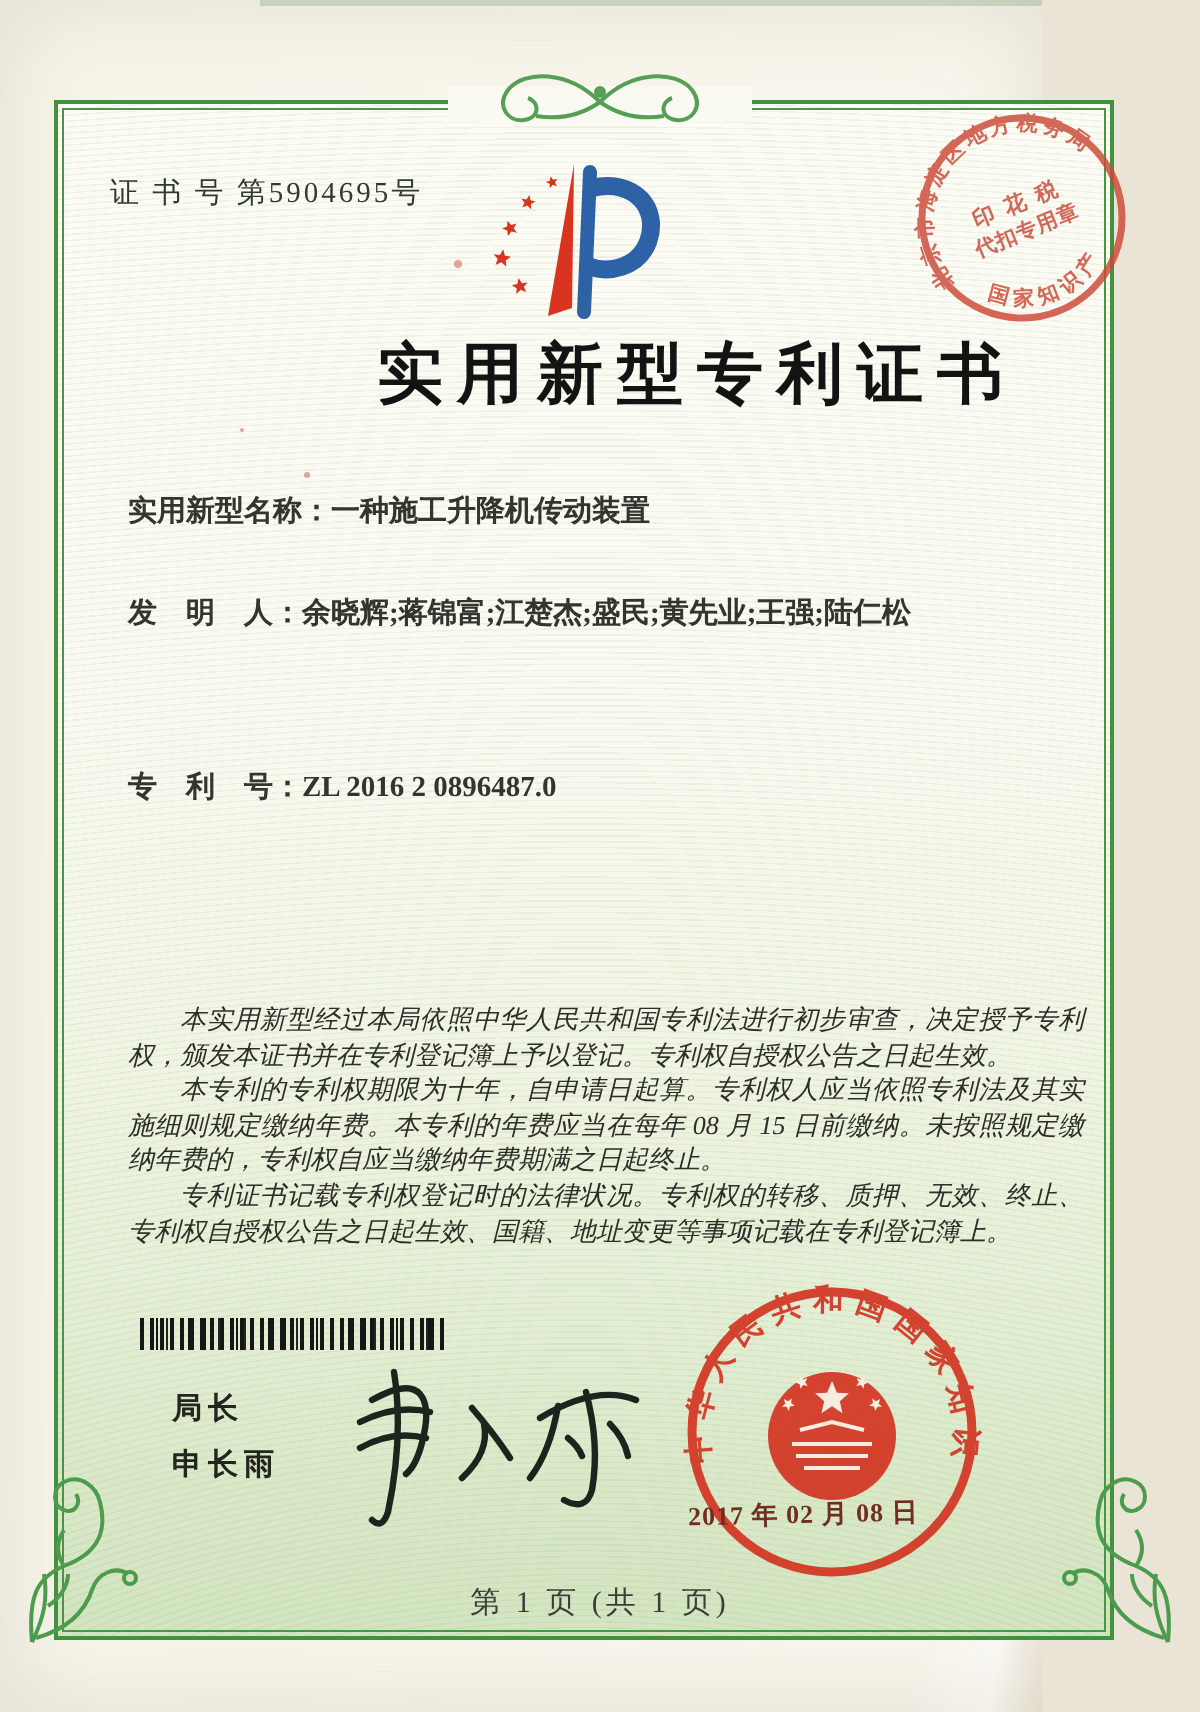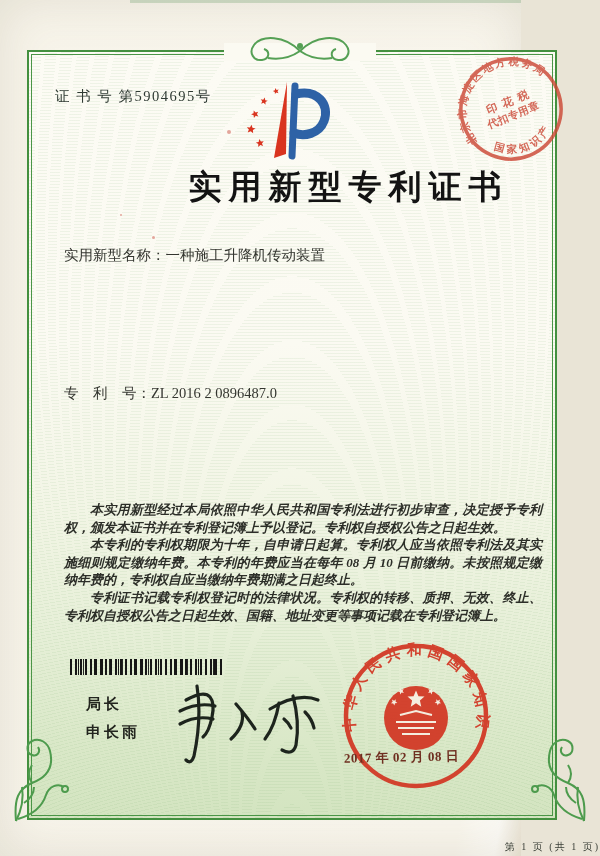--- a/index.html
+++ b/index.html
@@ -21,34 +21,34 @@
     background:
       repeating-radial-gradient(ellipse 1300px 640px at 50% 118%, rgba(118,172,108,.10) 0 1.5px, rgba(0,0,0,0) 1.5px 6px),
       linear-gradient(180deg,#fcfbf4 0%,#fbfaf2 38%,#f2f5e5 60%,#e6efd7 76%,#dae8c8 90%,#d3e4c0 100%);
   }
   .frame::before{content:"";position:absolute;inset:2px;border:1px solid #4a9546;pointer-events:none;}
   .abs{position:absolute;}
   .cert-no{left:55px;top:87px;font-size:14.5px;color:#2f3a33;letter-spacing:1.5px;}
   .title{left:0;width:600px;top:165px;text-align:center;font-size:33px;font-weight:700;
          color:#131313;letter-spacing:7px;padding-left:7px;box-sizing:border-box;margin-left:45px;}
   .field{left:64px;width:470px;font-size:14.5px;color:#33352f;white-space:nowrap;}
-  .field .flabel{font-weight:400;}
-  .field .fvalue{font-weight:400;}
+  .field .flabel{font-weight:700;}
+  .field .fvalue{font-weight:700;}
   .bodytext{left:64px;top:501px;width:478px;font-size:13px;line-height:17.6px;
-            color:#2c2e28;font-style:italic;font-weight:700;}
+            color:#2c2e28;font-style:italic;font-weight:400;}
   .bodytext p{margin:0;text-indent:2em;text-align:justify;}
   .barcode{left:70px;top:659px;width:152px;height:16px;background:
     repeating-linear-gradient(90deg,#161616 0 2px,transparent 2px 5px),
     repeating-linear-gradient(90deg,#161616 0 1px,transparent 1px 8px),
     repeating-linear-gradient(90deg,rgba(20,20,20,.92) 0 1px,transparent 1px 13px);}
   .director-title{left:86px;top:695px;font-size:15px;color:#23251f;letter-spacing:3px;font-weight:600;}
   .director-name{left:86px;top:723px;font-size:15px;color:#23251f;letter-spacing:3px;font-weight:600;}
   .date-stamp{left:344px;top:748px;width:160px;font-size:13px;font-weight:600;color:#6f2f20;
               letter-spacing:.5px;transform:rotate(-1.2deg);z-index:6;}
-  .footer{left:0;width:600px;top:792px;text-align:right;font-size:10px;color:#3a3f37;letter-spacing:2px;margin-top:48px;}
+  .footer{left:0;width:600px;top:792px;text-align:center;font-size:15px;color:#3a3f37;letter-spacing:2px;}
   .speck{position:absolute;border-radius:50%;background:rgba(198,62,48,.45);}
   svg{display:block;}
   text{font-family:"Liberation Serif","DejaVu Serif",serif;}
 </style>
 </head>
 <body>
 
 <div class="page">
   <div class="scan-edge"></div>
 
@@ -121,27 +121,30 @@
       <text x="59" y="55" text-anchor="middle" font-size="11" letter-spacing="1.5" font-weight="bold">印 花 税</text>
       <text x="59" y="69" text-anchor="middle" font-size="10.5" letter-spacing="0.5" font-weight="bold">代扣专用章</text>
     </g>
   </svg>
 
   <div class="abs title">实用新型专利证书</div>
 
   <div class="abs field" style="top:246px;">
     <span class="flabel">实用新型名称：</span><span class="fvalue">一种施工升降机传动装置</span>
   </div>
+  <div class="abs field" style="top:297px;">
+    <span class="flabel">发　明　人：</span><span class="fvalue">余晓辉;蒋锦富;江楚杰;盛民;黄先业;王强;陆仁松</span>
+  </div>
   <div class="abs field" style="top:344px;margin-top:40px;">
     <span class="flabel">专　利　号：</span><span class="fvalue">ZL 2016 2 0896487.0</span>
   </div>
 
   <div class="abs bodytext">
     <p>本实用新型经过本局依照中华人民共和国专利法进行初步审查，决定授予专利权，颁发本证书并在专利登记簿上予以登记。专利权自授权公告之日起生效。</p>
-    <p>本专利的专利权期限为十年，自申请日起算。专利权人应当依照专利法及其实施细则规定缴纳年费。本专利的年费应当在每年 08 月 10 日前缴纳。未按照规定缴纳年费的，专利权自应当缴纳年费期满之日起终止。</p>
+    <p>本专利的专利权期限为十年，自申请日起算。专利权人应当依照专利法及其实施细则规定缴纳年费。本专利的年费应当在每年 08 月 15 日前缴纳。未按照规定缴纳年费的，专利权自应当缴纳年费期满之日起终止。</p>
     <p>专利证书记载专利权登记时的法律状况。专利权的转移、质押、无效、终止、专利权自授权公告之日起生效、国籍、地址变更等事项记载在专利登记簿上。</p>
   </div>
 
   <div class="abs barcode"></div>
 
   <div class="abs director-title">局长</div>
   <div class="abs director-name">申长雨</div>
 
   <svg class="abs" style="left:158px;top:678px;" width="175" height="92" viewBox="0 0 175 92">
     <g stroke="#1d241d" stroke-width="3.2" fill="none" stroke-linecap="round" stroke-linejoin="round">

